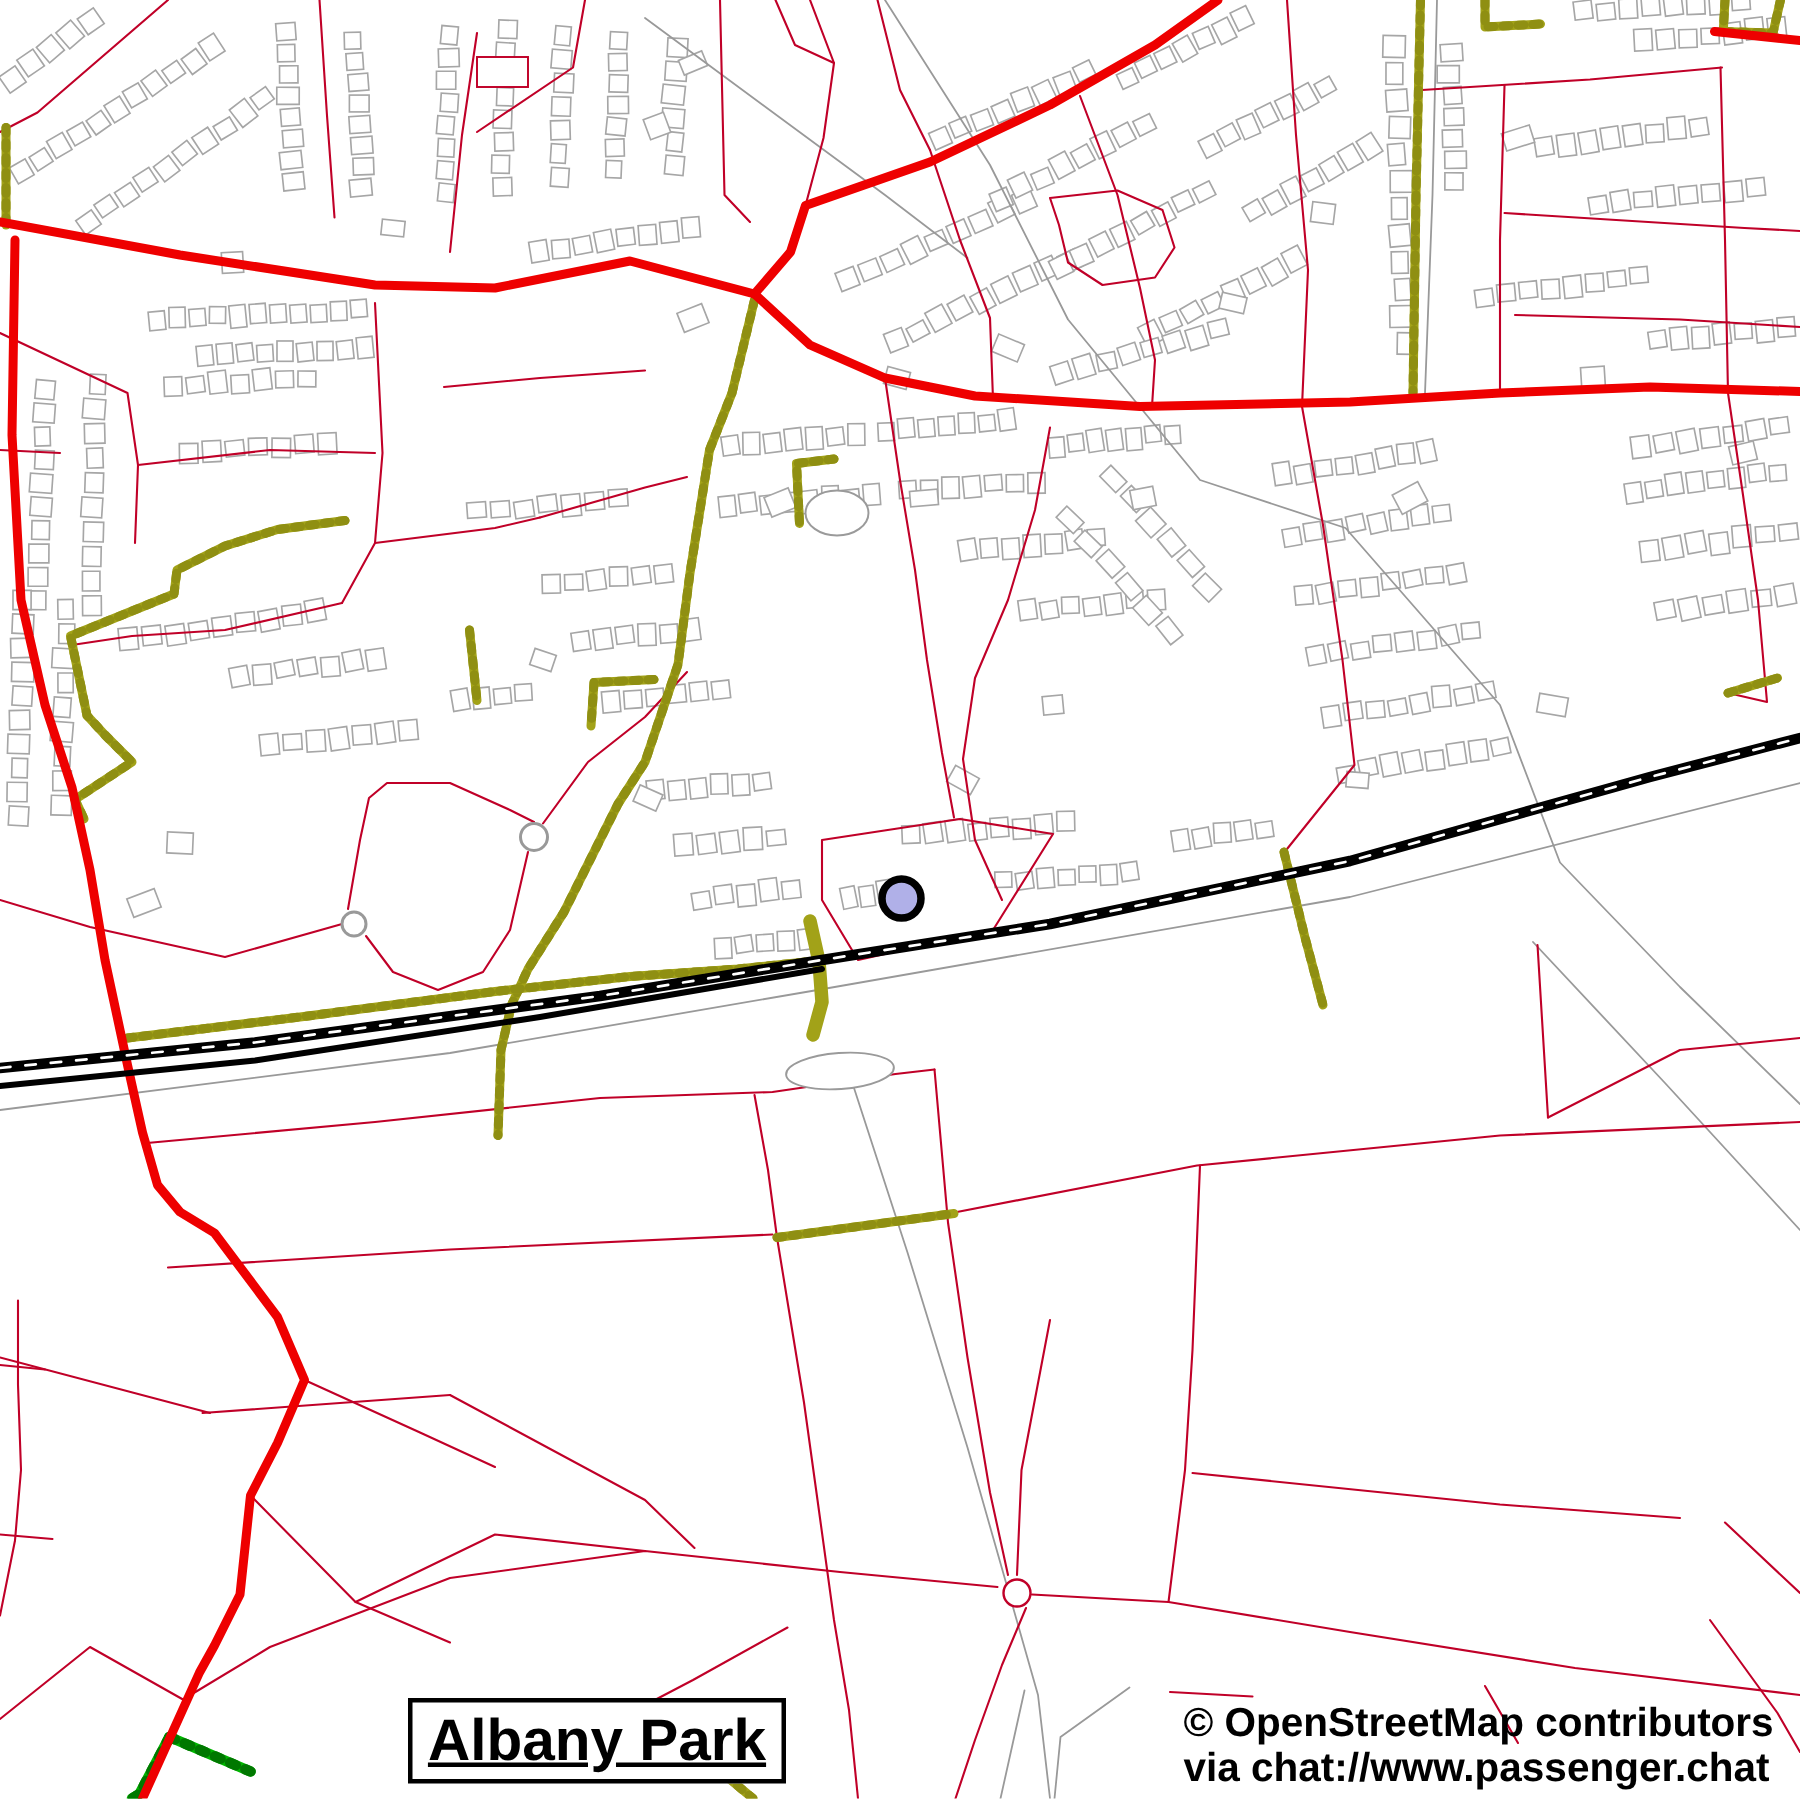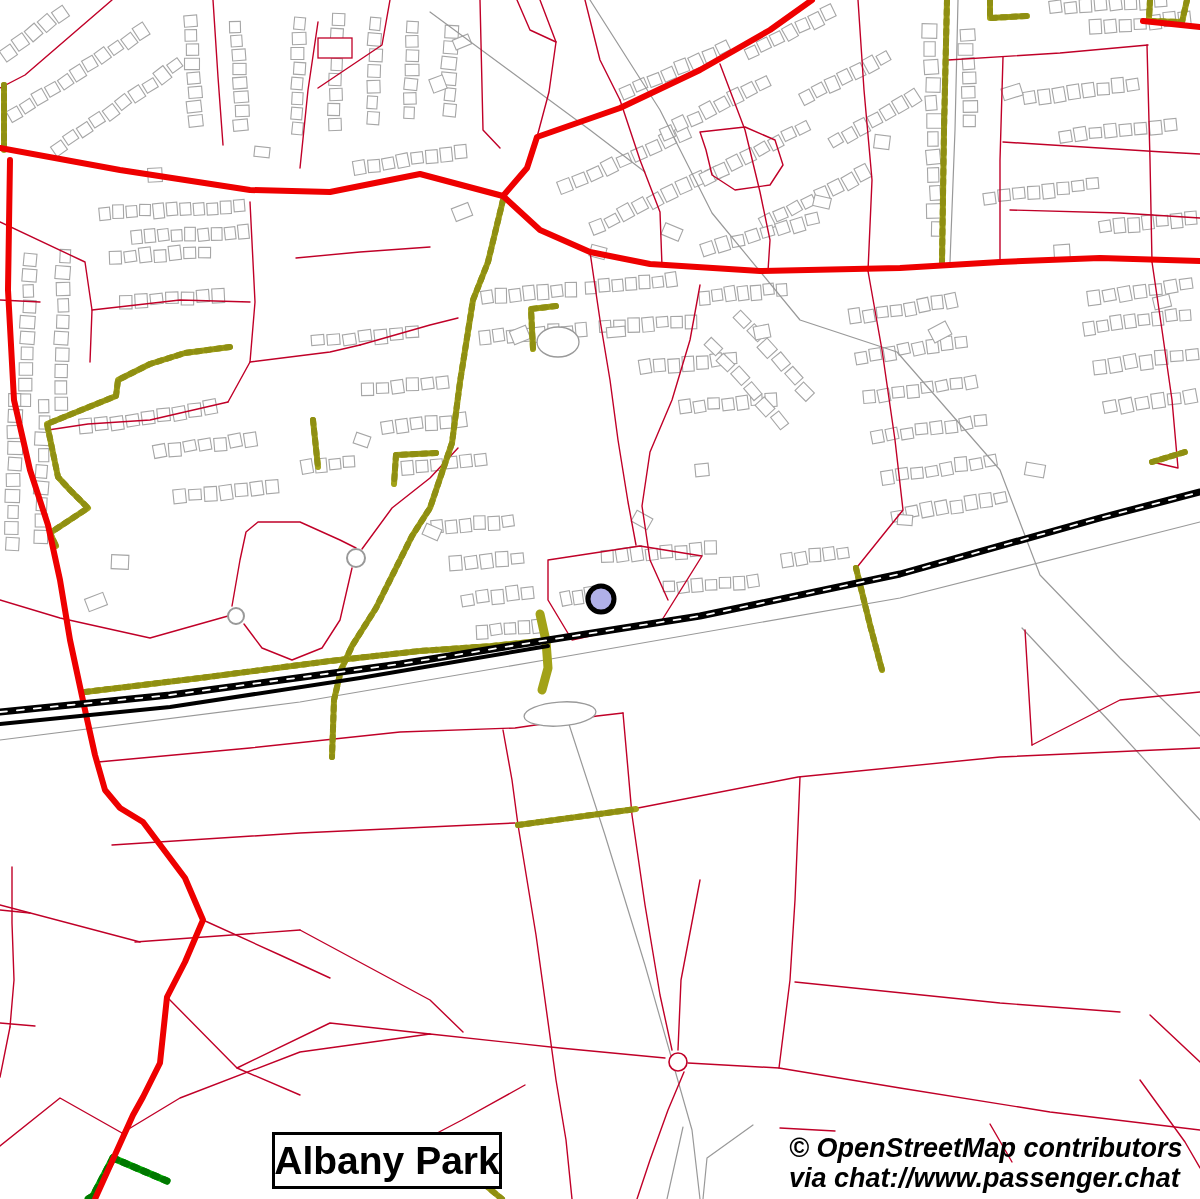--- a/index.html
+++ b/index.html
@@ -4,36 +4,36 @@
 <style>
   html,body{margin:0;padding:0;}
   body{
     width:1200px;height:1199px;overflow:hidden;position:relative;
     background:var(--background,#fff);
     font-family:"Liberation Sans","DejaVu Sans",sans-serif;
   }
   #map{position:absolute;left:0;top:0;width:1200px;height:1199px;}
   #map svg{display:block;}
   .place-label-box{
-    position:absolute;left:272px;top:1132px;width:230px;height:57px;
+    position:absolute;left:272px;top:1132px;width:252px;height:57px;
     background:var(--label_background,#fff);
     border:3px solid var(--label_border,#000);
     box-sizing:border-box;
     display:flex;align-items:center;justify-content:center;
     z-index:5;
+    text-decoration:underline;
   }
   .place-label-box span{
     font-size:39px;font-weight:bold;color:var(--text,#000);
     letter-spacing:0px;white-space:nowrap;
   }
   .attribution{
     position:absolute;left:789px;top:1133px;z-index:5;
     color:var(--text,#000);font-weight:bold;font-size:27px;line-height:30px;
     white-space:nowrap;
-    font-style:italic;
   }
 </style>
 </head>
 <body>
 
 <div id="map">
   <svg id="map-svg" width="1200" height="1199" viewBox="0 0 1200 1199" xmlns="http://www.w3.org/2000/svg">
     <g id="g-buildings">
         <rect x="-6.052115264397543" y="-6.120726397493854" width="12.104230528795085" height="12.241452794987708" fill="#fff" stroke="#a6a6a6" stroke-width="1.1" transform="translate(14.5,114.2) rotate(-29.9)"></rect>
         <rect x="-6.052115264397543" y="-5.437034746864811" width="12.104230528795085" height="10.874069493729621" fill="#fff" stroke="#a6a6a6" stroke-width="1.1" transform="translate(27.4,106.2) rotate(-32.5)"></rect>

